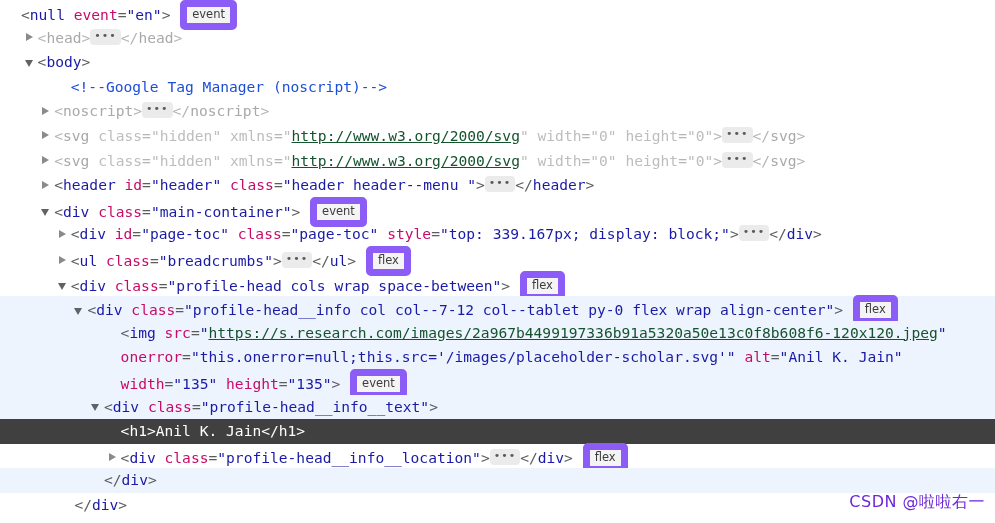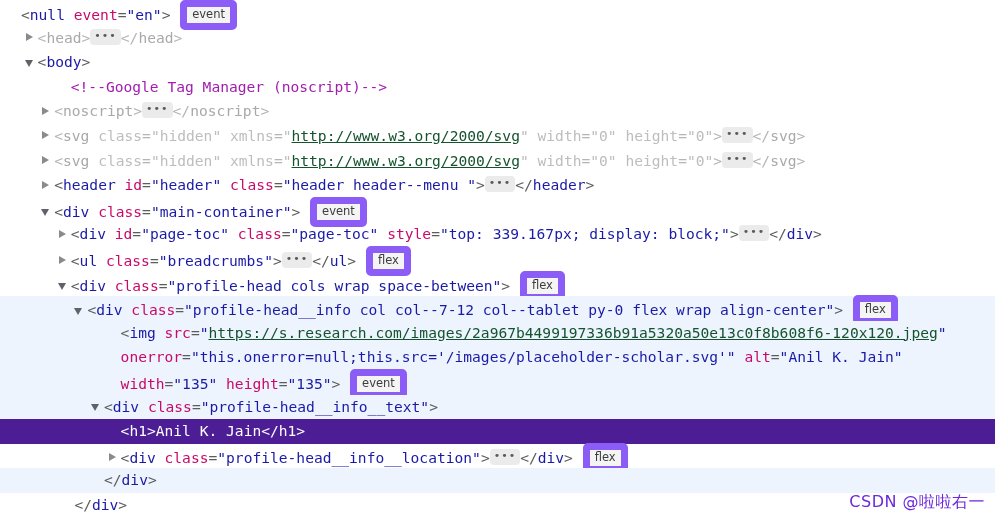--- a/index.html
+++ b/index.html
@@ -29,21 +29,21 @@
 
   .node-line {
     position: relative;
     white-space: pre;
     height: 24.6px;
     padding-left: 8px;
     box-sizing: border-box;
     display: block;
   }
   .node-line.ancestor-hl { background: #edf4fd; }
-  .node-line.selected    { background: #4c1d95; }
+  .node-line.selected    { background: #404040; }
   .node-line.selected .tok-punct,
   .node-line.selected .tok-tag,
   .node-line.selected .tok-attr,
   .node-line.selected .tok-val,
   .node-line.selected .tok-text,
   .node-line.selected .tok-comment,
   .node-line.selected .tok-url { color: #ffffff; }
 
   
   .line-inner { display: inline-block; white-space: pre; }
@@ -78,21 +78,21 @@
   }
   .twisty.spacer::before { border: none; }
 
   
   .tok-punct   { color: #5c5c5c; }
   .tok-tag     { color: #1a1aa6; }
   .tok-attr    { color: #c80a68; }
   .tok-val     { color: #1a1aa6; }
   .tok-url     { color: #14532d; text-decoration: underline; }
   .tok-text    { color: #222222; }
-  .tok-comment { color: #a21caf; }
+  .tok-comment { color: #1d4ed8; }
   .tok-muted-tag  { color: #a9a9a9; }
   .tok-muted-attr { color: #bdbdbd; }
   .tok-muted-val  { color: #bdbdbd; }
   .tok-muted-punct{ color: #b5b5b5; }
 
   
   .ellipsis {
     display: inline-block;
     background: #ebebeb;
     border-radius: 4px;

